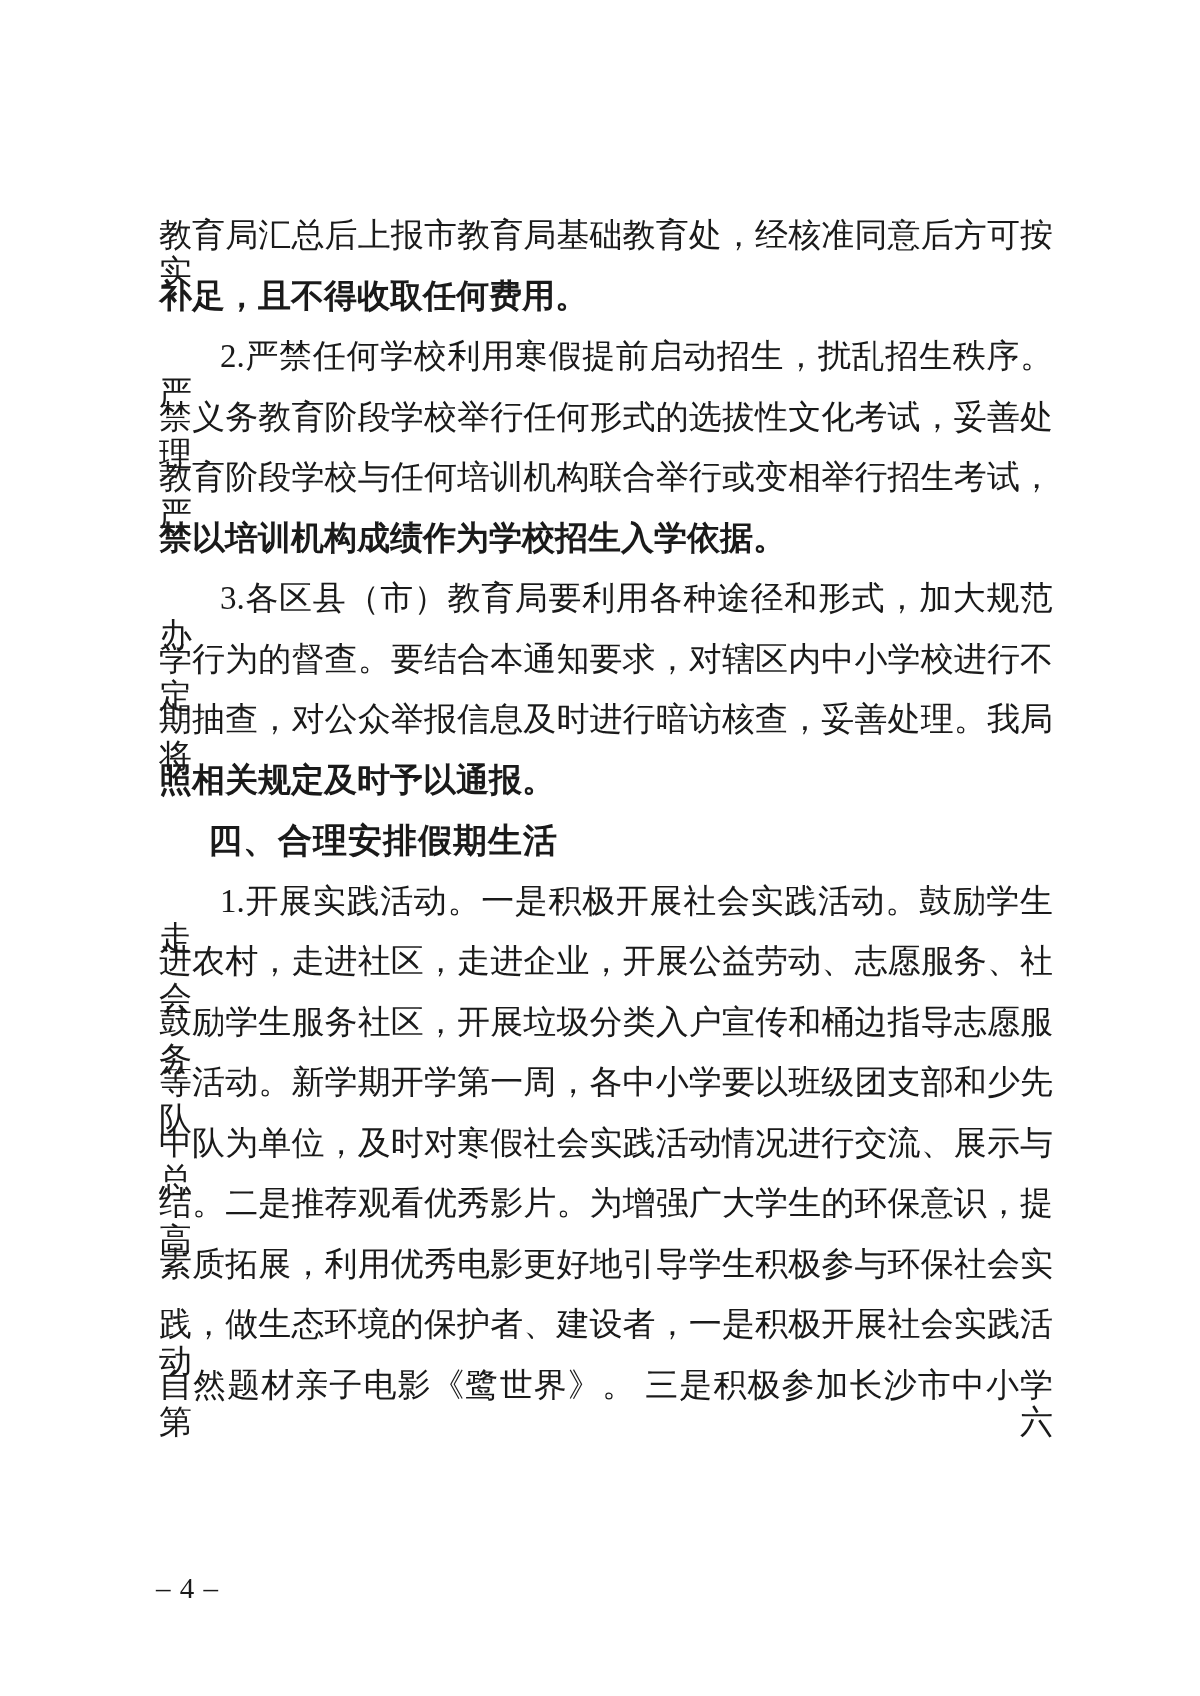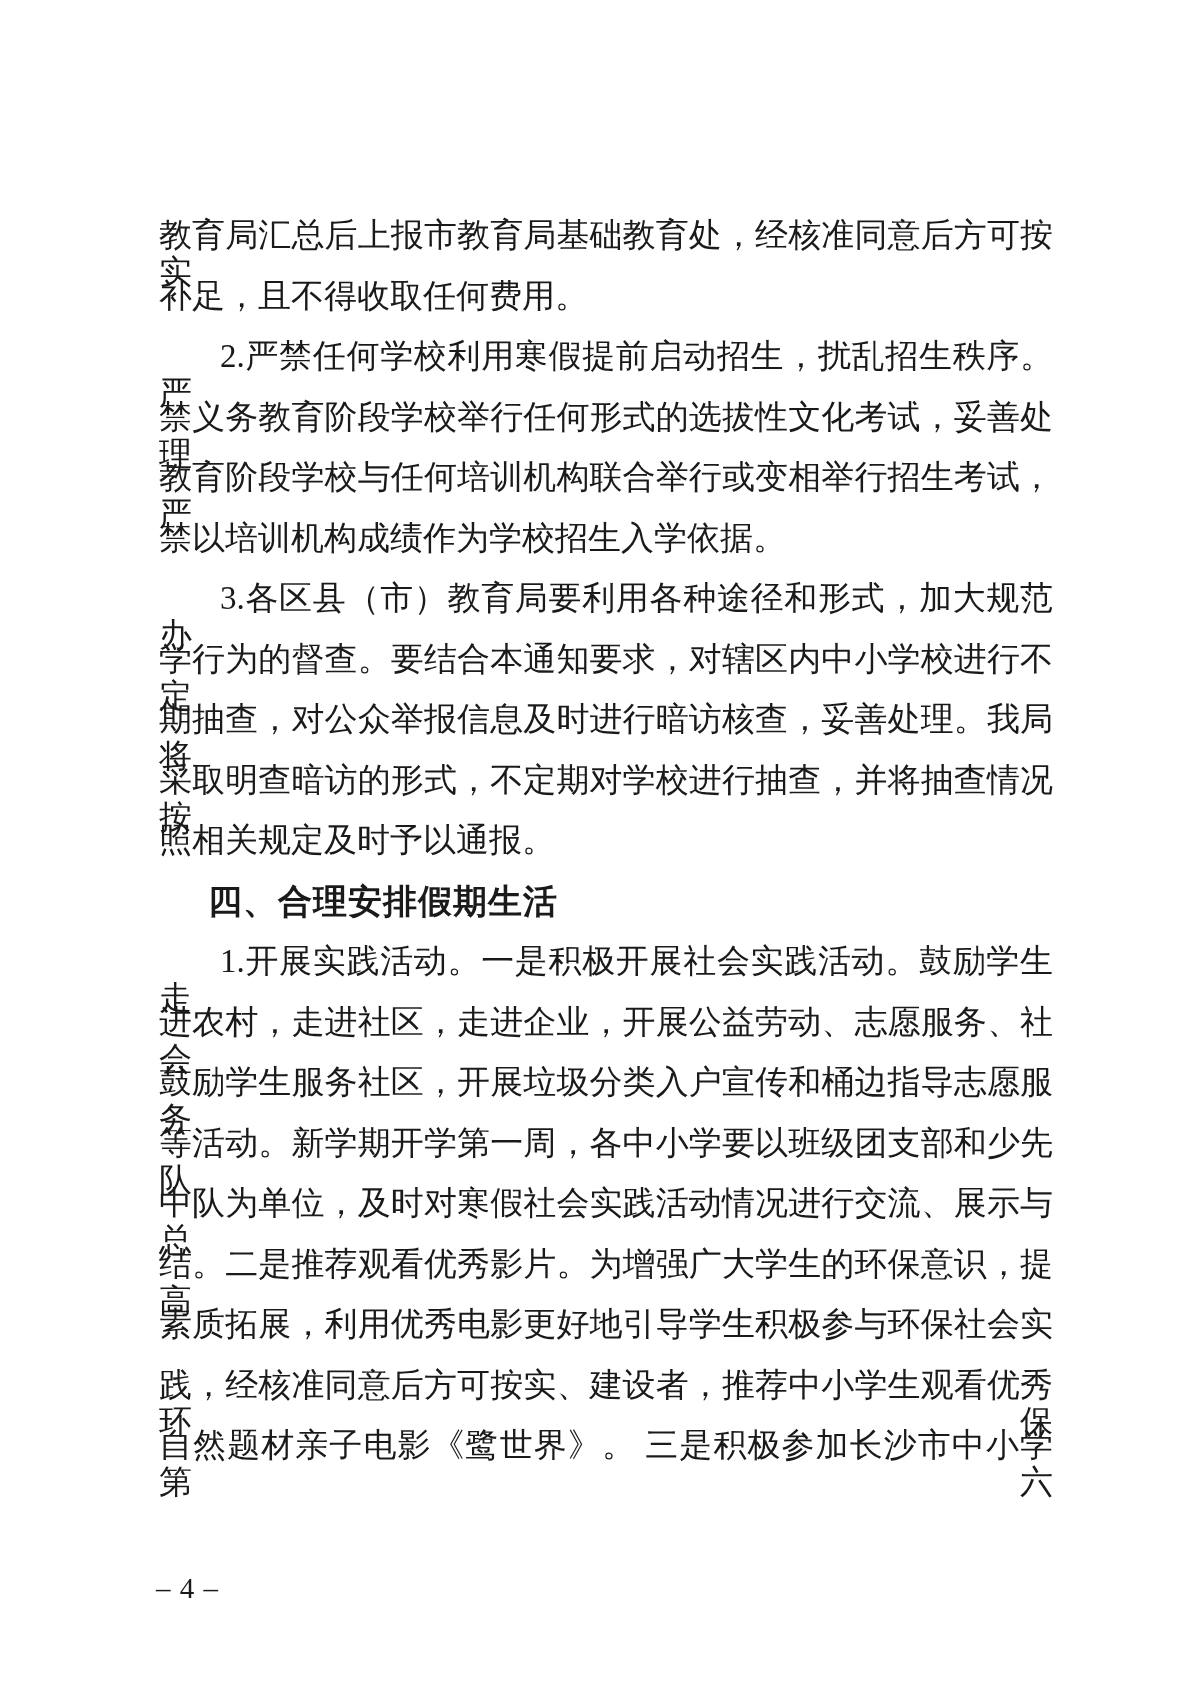--- a/index.html
+++ b/index.html
@@ -24,20 +24,21 @@
     font-size: 33px;
     line-height: 37px;
   }
   .line {
     height: 60.5px;
     text-align: justify;
     text-align-last: justify;
   }
   .line.jend {
     text-align-last: left;
+    font-weight: bold;
   }
   .line.indent {
     text-indent: 61px;
   }
   .line.heading {
     font-family: "Liberation Sans", "DejaVu Sans", sans-serif;
     font-weight: 700;
     font-size: 34px;
     letter-spacing: 1px;
     text-align: right;
@@ -62,29 +63,28 @@
   <div class="textblock">
     <div class="line jfull">教育局汇总后上报市教育局基础教育处，经核准同意后方可按实</div>
     <div class="line jend">补足，且不得收取任何费用。</div>
     <div class="line jfull indent">2.严禁任何学校利用寒假提前启动招生，扰乱招生秩序。严</div>
     <div class="line jfull">禁义务教育阶段学校举行任何形式的选拔性文化考试，妥善处理</div>
     <div class="line jfull">教育阶段学校与任何培训机构联合举行或变相举行招生考试，严</div>
     <div class="line jend">禁以培训机构成绩作为学校招生入学依据。</div>
     <div class="line jfull indent">3.各区县（市）教育局要利用各种途径和形式，加大规范办</div>
     <div class="line jfull">学行为的督查。要结合本通知要求，对辖区内中小学校进行不定</div>
     <div class="line jfull">期抽查，对公众举报信息及时进行暗访核查，妥善处理。我局将</div>
-    <div class="line jfull">采取明查暗访的形式，不定期对学校进行抽查，并将抽查情况按</div>
     <div class="line jend">照相关规定及时予以通报。</div>
     <div class="line heading">四、合理安排假期生活</div>
     <div class="line jfull indent">1.开展实践活动。一是积极开展社会实践活动。鼓励学生走</div>
     <div class="line jfull">进农村，走进社区，走进企业，开展公益劳动、志愿服务、社会</div>
     <div class="line jfull">鼓励学生服务社区，开展垃圾分类入户宣传和桶边指导志愿服务</div>
     <div class="line jfull">等活动。新学期开学第一周，各中小学要以班级团支部和少先队</div>
     <div class="line jfull">中队为单位，及时对寒假社会实践活动情况进行交流、展示与总</div>
     <div class="line jfull">结。二是推荐观看优秀影片。为增强广大学生的环保意识，提高</div>
     <div class="line jfull">素质拓展，利用优秀电影更好地引导学生积极参与环保社会实</div>
-    <div class="line jfull">践，经核准同意后方可按实、建设者，推荐中小学生观看优秀环保</div>
+    <div class="line jfull">践，做生态环境的保护者、建设者，一是积极开展社会实践活动</div>
     <div class="line jfull">自然题材亲子电影《鹭世界》。 三是积极参加长沙市中小学第六</div>
   </div>
 
   <div class="page-number">– 4 –</div>
 
 </div>
 
 </body></html>

